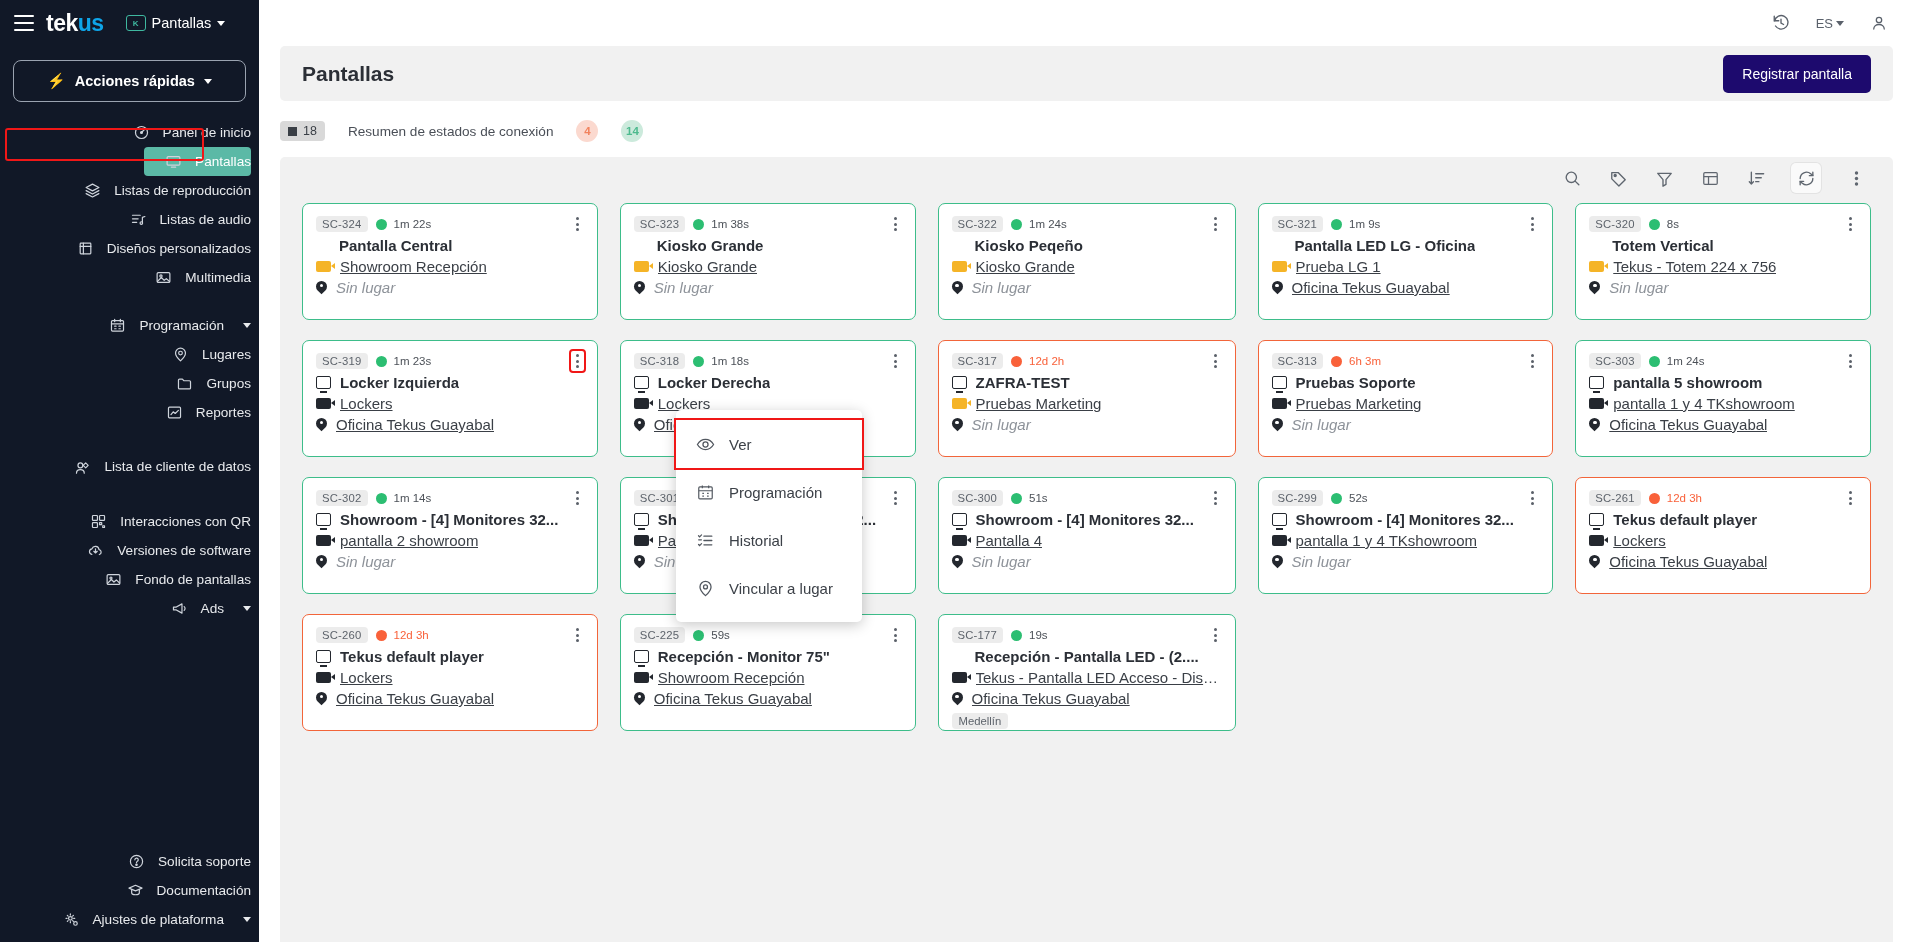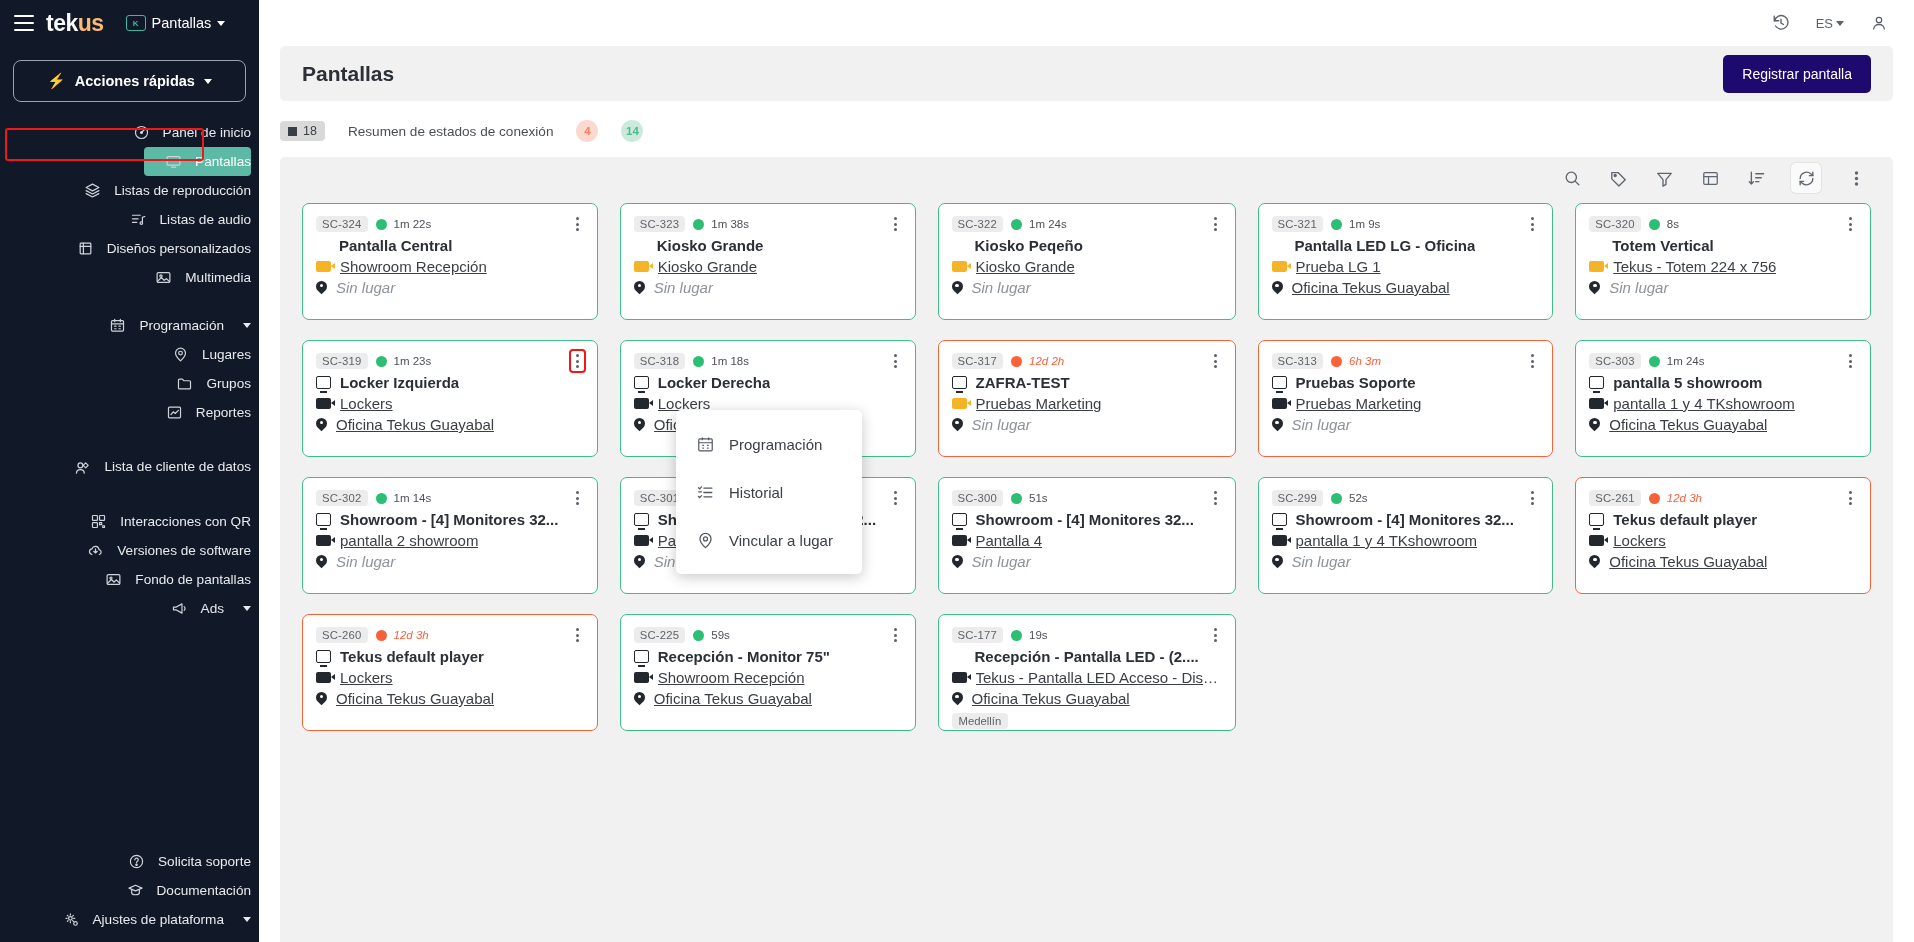--- a/index.html
+++ b/index.html
@@ -16,21 +16,21 @@
     width: 259px; height: 942px; flex: 0 0 259px;
     background: #111827; color: #ffffff;
     display: flex; flex-direction: column;
     padding-bottom: 8px;
   }
   .sb-top { display: flex; align-items: center; height: 46px; padding: 0 14px; gap: 12px; }
   .hamburger { width: 20px; height: 16px; display: flex; flex-direction: column; justify-content: space-between; cursor: pointer; }
   .hamburger i { display: block; height: 2px; background: #fff; border-radius: 2px; }
   .brand { font-size: 23px; font-weight: 700; letter-spacing: -0.5px; line-height: 1; }
   .brand .tek { color: #ffffff; }
-  .brand .us { color: #fdba74; }
+  .brand .us { color: #0ea5e9; }
   .sb-ctx { display: flex; align-items: center; gap: 6px; font-size: 14.5px; margin-left: 10px; cursor: pointer; }
   .ctx-badge {
     width: 20px; height: 16px; border: 1.6px solid #3fb8a0; border-radius: 3px;
     display: flex; align-items: center; justify-content: center;
     font-size: 8px; color: #3fb8a0; font-weight: 700;
   }
   .caret { width: 0; height: 0; border-left: 4.5px solid transparent; border-right: 4.5px solid transparent; border-top: 5px solid currentColor; display: inline-block; }
 
   .quick-actions {
     margin: 14px 13px 16px 13px; height: 42px;
@@ -95,21 +95,21 @@
   .card {
     background: #ffffff; border: 1px solid #3dbd8a; border-radius: 7px;
     height: 117px; padding: 11px 13px 0 13px; position: relative;
   }
   .card.offline { border-color: #f2653a; }
   .card-top { display: flex; align-items: center; height: 18px; }
   .sc-chip { background: #ececec; border-radius: 4px; font-size: 11.3px; color: #5d636b; padding: 2px 6px; letter-spacing: 0.2px; }
   .dot { width: 11px; height: 11px; border-radius: 50%; background: #2cbe72; margin-left: 8px; flex: 0 0 11px; }
   .dot.red { background: #f9613a; }
   .uptime { font-size: 11.5px; color: #4c5158; margin-left: 7px; font-weight: 500; }
-  .uptime.red { color: #f9613a; font-style: italic; }
+  .uptime.red { color: #f9613a; }
   .kebab { margin-left: auto; display: flex; flex-direction: column; gap: 2.5px; cursor: pointer; padding: 3px 5px; }
   .kebab i { width: 3px; height: 3px; border-radius: 50%; background: #5a6069; display: block; }
   .kebab.hl { outline: 2.5px solid #f01717; border-radius: 2px; }
 
   .card-title { display: flex; align-items: center; gap: 9px; margin-top: 4px; }
   .card-title .tname {
     font-size: 15px; font-weight: 700; color: #2b2f36;
     white-space: nowrap; overflow: hidden; text-overflow: ellipsis; max-width: 248px;
   }
   .line { display: flex; align-items: center; gap: 9px; margin-top: 4px; font-size: 15px; }
@@ -900,20 +900,29 @@
               <span class="ic cam-ico"></span>
               <a>Tekus - Pantalla LED Acceso - Disandina</a>
             </div><div class="line">
               <span class="ic pin-ico"></span>
               <a>Oficina Tekus Guayabal</a>
             </div><span class="tag-chip">Medellín</span></div>
         </div>
     </div>
 
     <div class="ctx-menu" id="ctx-menu">
+        <div class="ctx-item hl">
+          <span class="ctx-ic">
+            <svg width="19" height="19" viewBox="0 0 24 24" fill="none" stroke="#51575f" stroke-width="1.6">
+              <path d="M1.8 12S5.6 5.6 12 5.6 22.2 12 22.2 12 18.4 18.4 12 18.4 1.8 12 1.8 12z"></path>
+              <circle cx="12" cy="12" r="3.2"></circle>
+            </svg>
+          </span>
+          <span>Ver</span>
+        </div>
         <div class="ctx-item">
           <span class="ctx-ic">
             <svg width="19" height="19" viewBox="0 0 24 24" fill="none" stroke="#51575f" stroke-width="1.5">
               <rect x="3.5" y="5" width="17" height="15" rx="1.4"></rect>
               <path d="M3.5 9.8h17M8 3.3v3.3M16 3.3v3.3M8 13h2M14 13h2M8 16.6h2M14 16.6h2"></path>
             </svg>
           </span>
           <span>Programación</span>
         </div>
         <div class="ctx-item">

